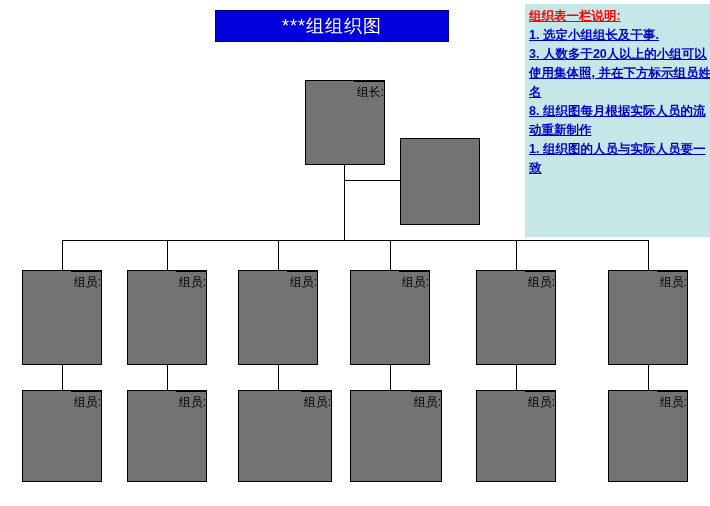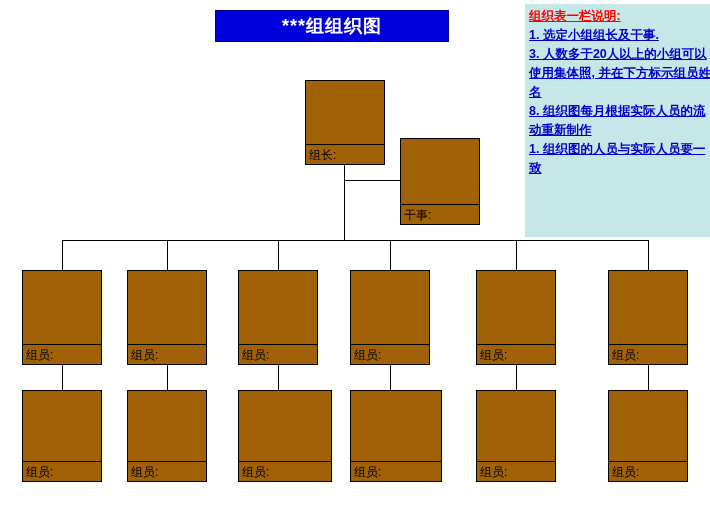--- a/index.html
+++ b/index.html
@@ -20,21 +20,21 @@
     position: absolute;
     left: 215px; top: 10px;
     width: 234px; height: 32px;
     background: var(--banner-bg, #0000dd);
     border: 1px solid #000080;
     display: flex; align-items: center; justify-content: center;
   }
   .title-banner span {
     color: var(--banner-text, #ffffff);
     font-size: 18px;
-    font-weight: bold;
+    font-weight: normal;
     letter-spacing: 1px;
   }
 
   
   .legend {
     position: absolute;
     left: 525px; top: 4px;
     width: 196px; height: 233px;
     background: var(--legend-bg, #c6e7e7);
     padding: 3px 4px;
@@ -47,24 +47,24 @@
     text-decoration: underline;
   }
   .legend-line {
     color: var(--legend-text, #0000cc);
     text-decoration: underline;
   }
 
   
   .node, .member {
     position: absolute;
-    background: #a16207;
+    background: #737373;
     border: 1px solid #000000;
     display: flex;
-    flex-direction: column;
+    flex-direction: row;
   }
   .photo { flex: 1; }
   .label {
     height: 20px;
     border-top: 1px solid #000000;
     font-size: 12px;
     color: #000000;
     padding: 3px 0 0 3px;
     line-height: 14px;
   }
@@ -106,21 +106,20 @@
     <div class="legend-line">1. 组织图的人员与实际人员要一致</div>
   </div>
 
   <div class="node leader">
     <div class="photo"></div>
     <div class="label">组长:</div>
   </div>
 
   <div class="node officer">
     <div class="photo"></div>
-    <div class="label">干事:</div>
   </div>
 
   <div class="line" style="left:344px;top:165px;width:1px;height:75px"></div>
   <div class="line" style="left:344px;top:180px;width:56px;height:1px"></div>
   <div class="line" style="left:62px;top:240px;width:587px;height:1px"></div>
 
   <div class="line" style="left:62px;top:240px;width:1px;height:30px"></div>
   <div class="line" style="left:167px;top:240px;width:1px;height:30px"></div>
   <div class="line" style="left:278px;top:240px;width:1px;height:30px"></div>
   <div class="line" style="left:390px;top:240px;width:1px;height:30px"></div>

